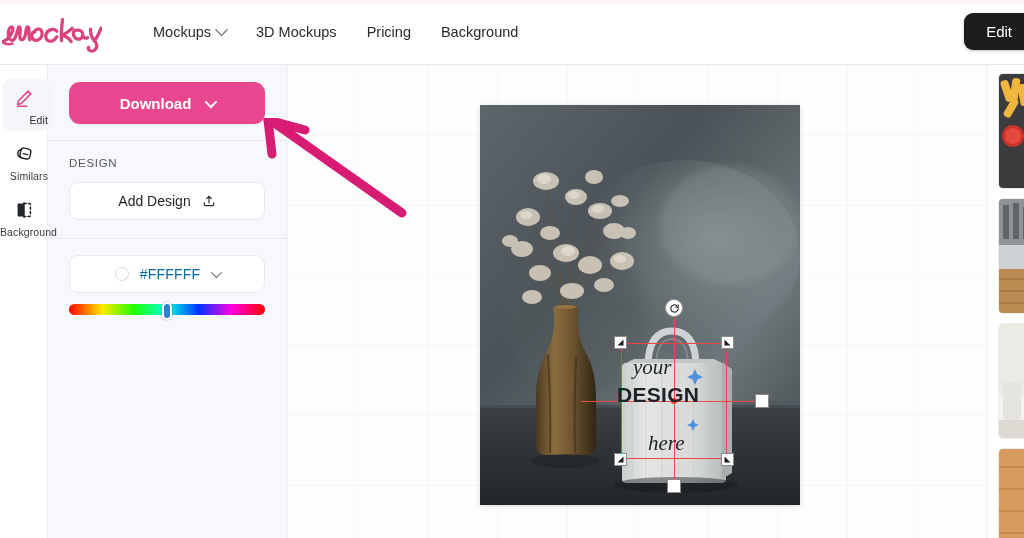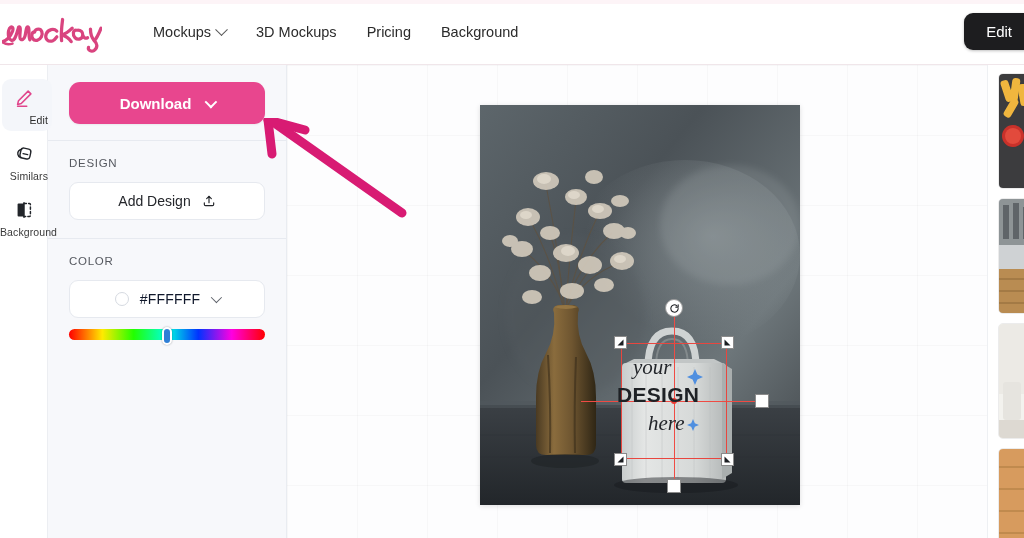--- a/index.html
+++ b/index.html
@@ -99,21 +99,21 @@
     height: 38px; background: #fff; border: 1px solid #e6e9ef; border-radius: 9px;
     display: flex; align-items: center; justify-content: center; gap: 11px;
     font-size: 14px; color: #24262b; cursor: pointer;
   }
   .upl-ico { width: 14px; height: 14px; display:inline-block; }
   .color-field { justify-content: center; gap: 11px; }
   .swatch {
     width: 14px; height: 14px; border-radius: 50%;
     background: #ffffff; border: 1.6px solid #d6dae1;
   }
-  .hex { font-size: 14px; color: #0f172a; letter-spacing: .2px; }
+  .hex { font-size: 14px; color: #0369a1; letter-spacing: .2px; }
   .fchev {
     width: 8px; height: 8px; display:inline-block;
     border-right: 1.7px solid #5e626a; border-bottom: 1.7px solid #5e626a;
     transform: rotate(45deg) translateY(-2px);
   }
   .hue-wrap { margin-top: 11px; position: relative; height: 14px; }
   .hue {
     height: 11px; border-radius: 6px; margin-top: 2px;
     background: linear-gradient(90deg,#ff0000 0%,#ffea00 17%,#22ff00 33%,#00ffe0 50%,
                 #0033ff 66%,#ff00e1 83%,#ff0000 100%);
@@ -184,21 +184,21 @@
     position:absolute; left: 12px; top: 12px; width:100%;
     font-family:"Liberation Serif", serif; font-style: italic;
     font-size: 21px; color:#23262b;
   }
   .dz-design {
     position:absolute; left: -4px; top: 40px; width:100%;
     font-family:"Liberation Sans", sans-serif; font-weight:bold;
     font-size: 21px; letter-spacing:.3px; color:#1e2125;
   }
   .dz-here {
-    position:absolute; left: 27px; top: 68px; width:100%;
+    position:absolute; left: 27px; top: 88px; width:100%;
     font-family:"Liberation Serif", serif; font-style: italic;
     font-size: 21px; color:#23262b;
   }
 
   
   #right {
     position: absolute; left: 987px; top: 65px; width: 37px; height: 473px;
     background: #ffffff; border-left: 1px solid #eef0f3; z-index: 20;
     padding: 8px 0 0 10px; overflow: hidden;
   }
@@ -311,21 +311,20 @@
           <svg width="14" height="14" viewBox="0 0 24 24" fill="none" stroke="#24262b" stroke-width="2" stroke-linecap="round" stroke-linejoin="round">
             <path d="M12 15V4"></path>
               <path d="M8 8l4-4 4 4"></path>
             <path d="M4 15v3a2 2 0 0 0 2 2h12a2 2 0 0 0 2-2v-3"></path>
           </svg>
         </span>
       </div>
     </div>
 
     <div class="sect">
-      <div class="sect-title">COLOR</div>
       <div class="field color-field">
         <span class="swatch"></span>
         <span class="hex">#FFFFFF</span>
         <i class="fchev"></i>
       </div>
       <div class="hue-wrap">
         <div class="hue"></div>
         <div class="hue-thumb"></div>
       </div>
     </div>

